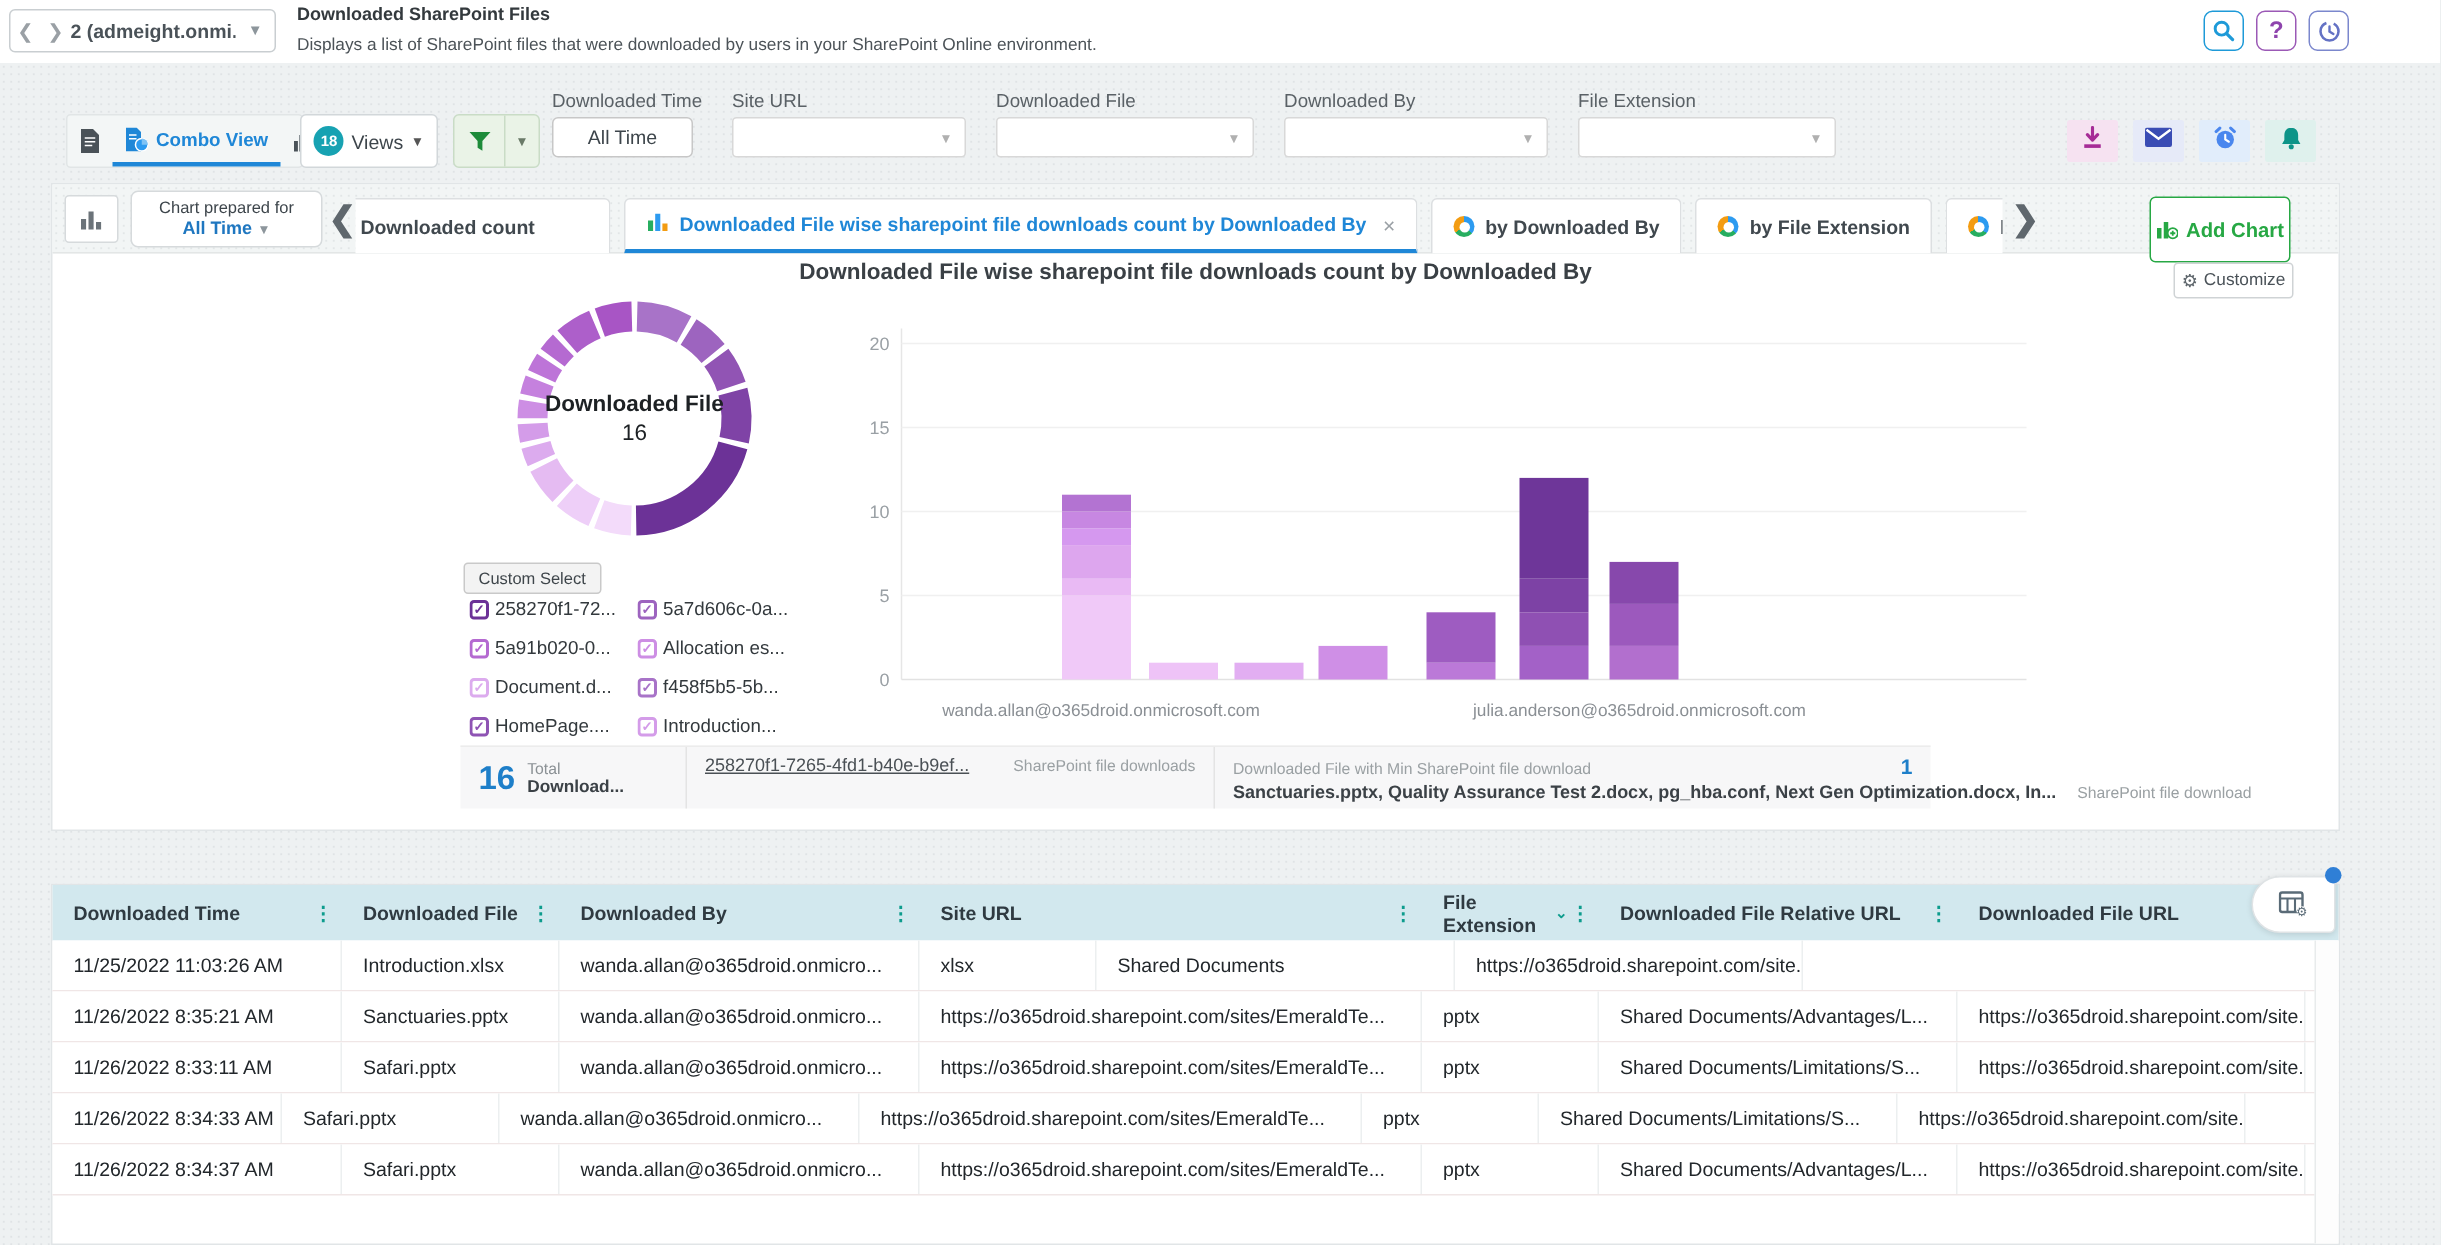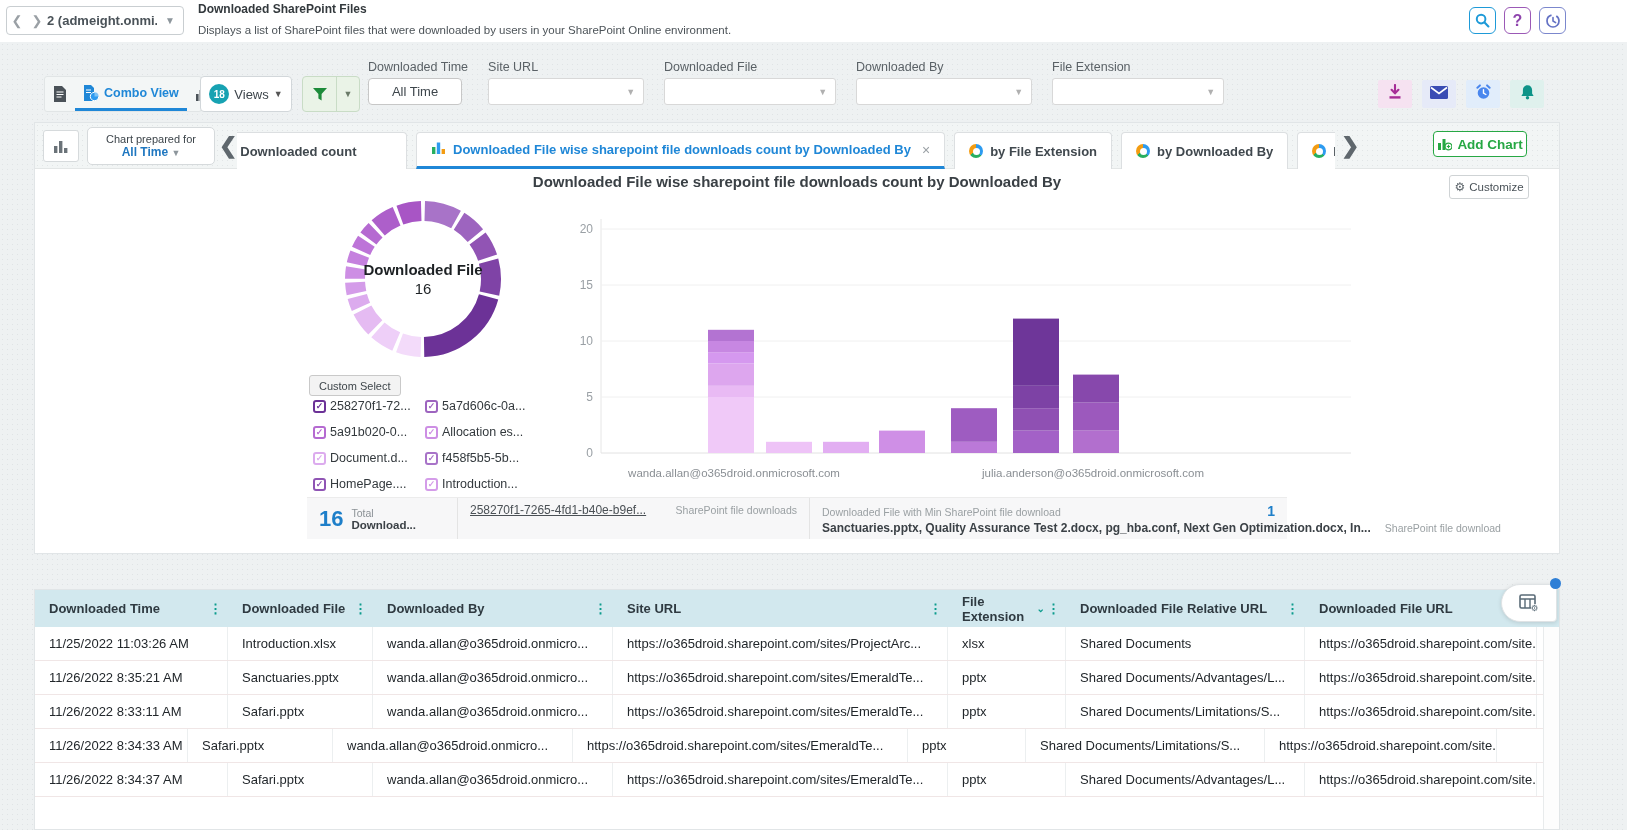--- a/index.html
+++ b/index.html
@@ -59,21 +59,21 @@
   .prep-2 { font-size:12px; font-weight:bold; color:#1f77c0; }
   .prep-2 .car { color:#8d969c; font-size:9px; font-weight:normal; }
   .tchev { position:absolute; top:8px; font-size:22px; font-weight:bold; color:#5f676d; cursor:pointer; line-height:30px; }
   .tabs-viewport { position:absolute; left:202px; top:9px; width:1098px; height:37px; overflow:hidden; }
   .tabs-row { display:flex; gap:9px; margin-left:-92px; height:37px; }
   .tab { flex:0 0 auto; height:37px; background:#fff; border:1px solid #dcdfe1; border-bottom:none; border-radius:4px 4px 0 0; display:flex; align-items:center; justify-content:center; gap:7px; padding:0 14px; font-size:13px; font-weight:bold; color:#40484e; cursor:pointer; white-space:nowrap; }
   .tab.active { color:#1f87d7; border-bottom:3px solid #1f87d7; }
   .tab .close-x { color:#9aa0a5; font-weight:normal; font-size:14px; margin-left:4px; }
   .donut-ico { width:14px; height:14px; border-radius:50%; background:conic-gradient(#2d9bf0 0 130deg, #27ae60 130deg 235deg, #f39c12 235deg 360deg); position:relative; }
   .donut-ico::after { content:""; position:absolute; left:3.5px; top:3.5px; width:7px; height:7px; border-radius:50%; background:#fff; }
-  .add-chart { position:absolute; right:32px; top:8px; height:26px; width:94px; background:#fff; border:1px solid #27a844; border-radius:4px; display:flex; align-items:center; justify-content:center; gap:5px; color:#27a844; font-size:13.5px; font-weight:bold; cursor:pointer; }
+  .add-chart { position:absolute; right:32px; top:8px; height:44px; width:94px; background:#fff; border:1px solid #27a844; border-radius:4px; display:flex; align-items:center; justify-content:center; gap:5px; color:#27a844; font-size:13.5px; font-weight:bold; cursor:pointer; }
   .customize { position:absolute; right:30px; top:52px; height:24px; width:80px; background:#fff; border:1px solid #cfd3d5; border-radius:3px; display:flex; align-items:center; justify-content:center; gap:4px; font-size:11.5px; color:#4a5258; cursor:pointer; }
   .gear { font-size:12px; color:#5f676d; }
   .chart-title { position:absolute; left:0; right:0; top:50px; text-align:center; font-size:15px; font-weight:bold; color:#3a4045; }
 
   .donut-wrap { position:absolute; left:308px; top:76px; width:160px; height:160px; }
   .donut-center { position:absolute; left:308px; top:76px; width:160px; height:160px; display:flex; flex-direction:column; align-items:center; justify-content:center; pointer-events:none; }
   .dc-1 { font-size:15px; font-weight:bold; color:#1d2124; }
   .dc-2 { font-size:15px; color:#1d2124; margin-top:2px; }
 
   .custom-select { position:absolute; left:274px; top:252px; height:21px; padding:0 9px; background:#f3f3f3; border:1px solid #c9c9c9; border-radius:3px; font-size:11px; color:#3f464b; display:flex; align-items:center; cursor:pointer; }
@@ -273,25 +273,25 @@
                 <span><svg width="15" height="14" viewBox="0 0 15 14">
                     <rect x="1" y="6" width="3.4" height="7" fill="#27ae60"></rect>
                     <rect x="5.8" y="1.5" width="3.4" height="11.5" fill="#2d9bf0"></rect>
                     <rect x="10.6" y="8" width="3.4" height="5" fill="#f39c12"></rect>
                   </svg></span>
                 <span>Downloaded File wise sharepoint file downloads count by Downloaded By</span>
                 <span class="close-x">×</span>
               </div>
               <div class="tab">
                 <span class="donut-ico"></span>
-                <span>by File Extension</span>
+                <span>by Downloaded By</span>
               </div>
               <div class="tab">
                 <span class="donut-ico"></span>
-                <span>by Downloaded By</span>
+                <span>by File Extension</span>
               </div>
               <div class="tab">
                 <span class="donut-ico"></span>
                 <span>by Downloaded File</span>
               </div>
             </div>
           </div>
         <span class="tchev" style="left:1306px;">❯</span>
         <div class="add-chart">
           <svg width="15" height="14" viewBox="0 0 15 14">
@@ -481,21 +481,20 @@
             <span class="hc-right">
               <span class="kebab">⋮</span>
             </span>
           </div>
         </div>
       <div class="t-body" id="tBody">
           <div class="t-row">
             <div class="t-cell" style="width: 193px;">11/25/2022 11:03:26 AM</div>
             <div class="t-cell" style="width: 145px;">Introduction.xlsx</div>
             <div class="t-cell" style="width: 240px;">wanda.allan@o365droid.onmicro...</div>
-            <div class="t-cell" style="width: 335px;">https://o365droid.sharepoint.com/sites/ProjectArc...</div>
             <div class="t-cell" style="width: 118px;">xlsx</div>
             <div class="t-cell" style="width: 239px;">Shared Documents</div>
             <div class="t-cell" style="width: 232px;">https://o365droid.sharepoint.com/site...</div>
           </div>
           <div class="t-row">
             <div class="t-cell" style="width: 193px;">11/26/2022 8:35:21 AM</div>
             <div class="t-cell" style="width: 145px;">Sanctuaries.pptx</div>
             <div class="t-cell" style="width: 240px;">wanda.allan@o365droid.onmicro...</div>
             <div class="t-cell" style="width: 335px;">https://o365droid.sharepoint.com/sites/EmeraldTe...</div>
             <div class="t-cell" style="width: 118px;">pptx</div>

